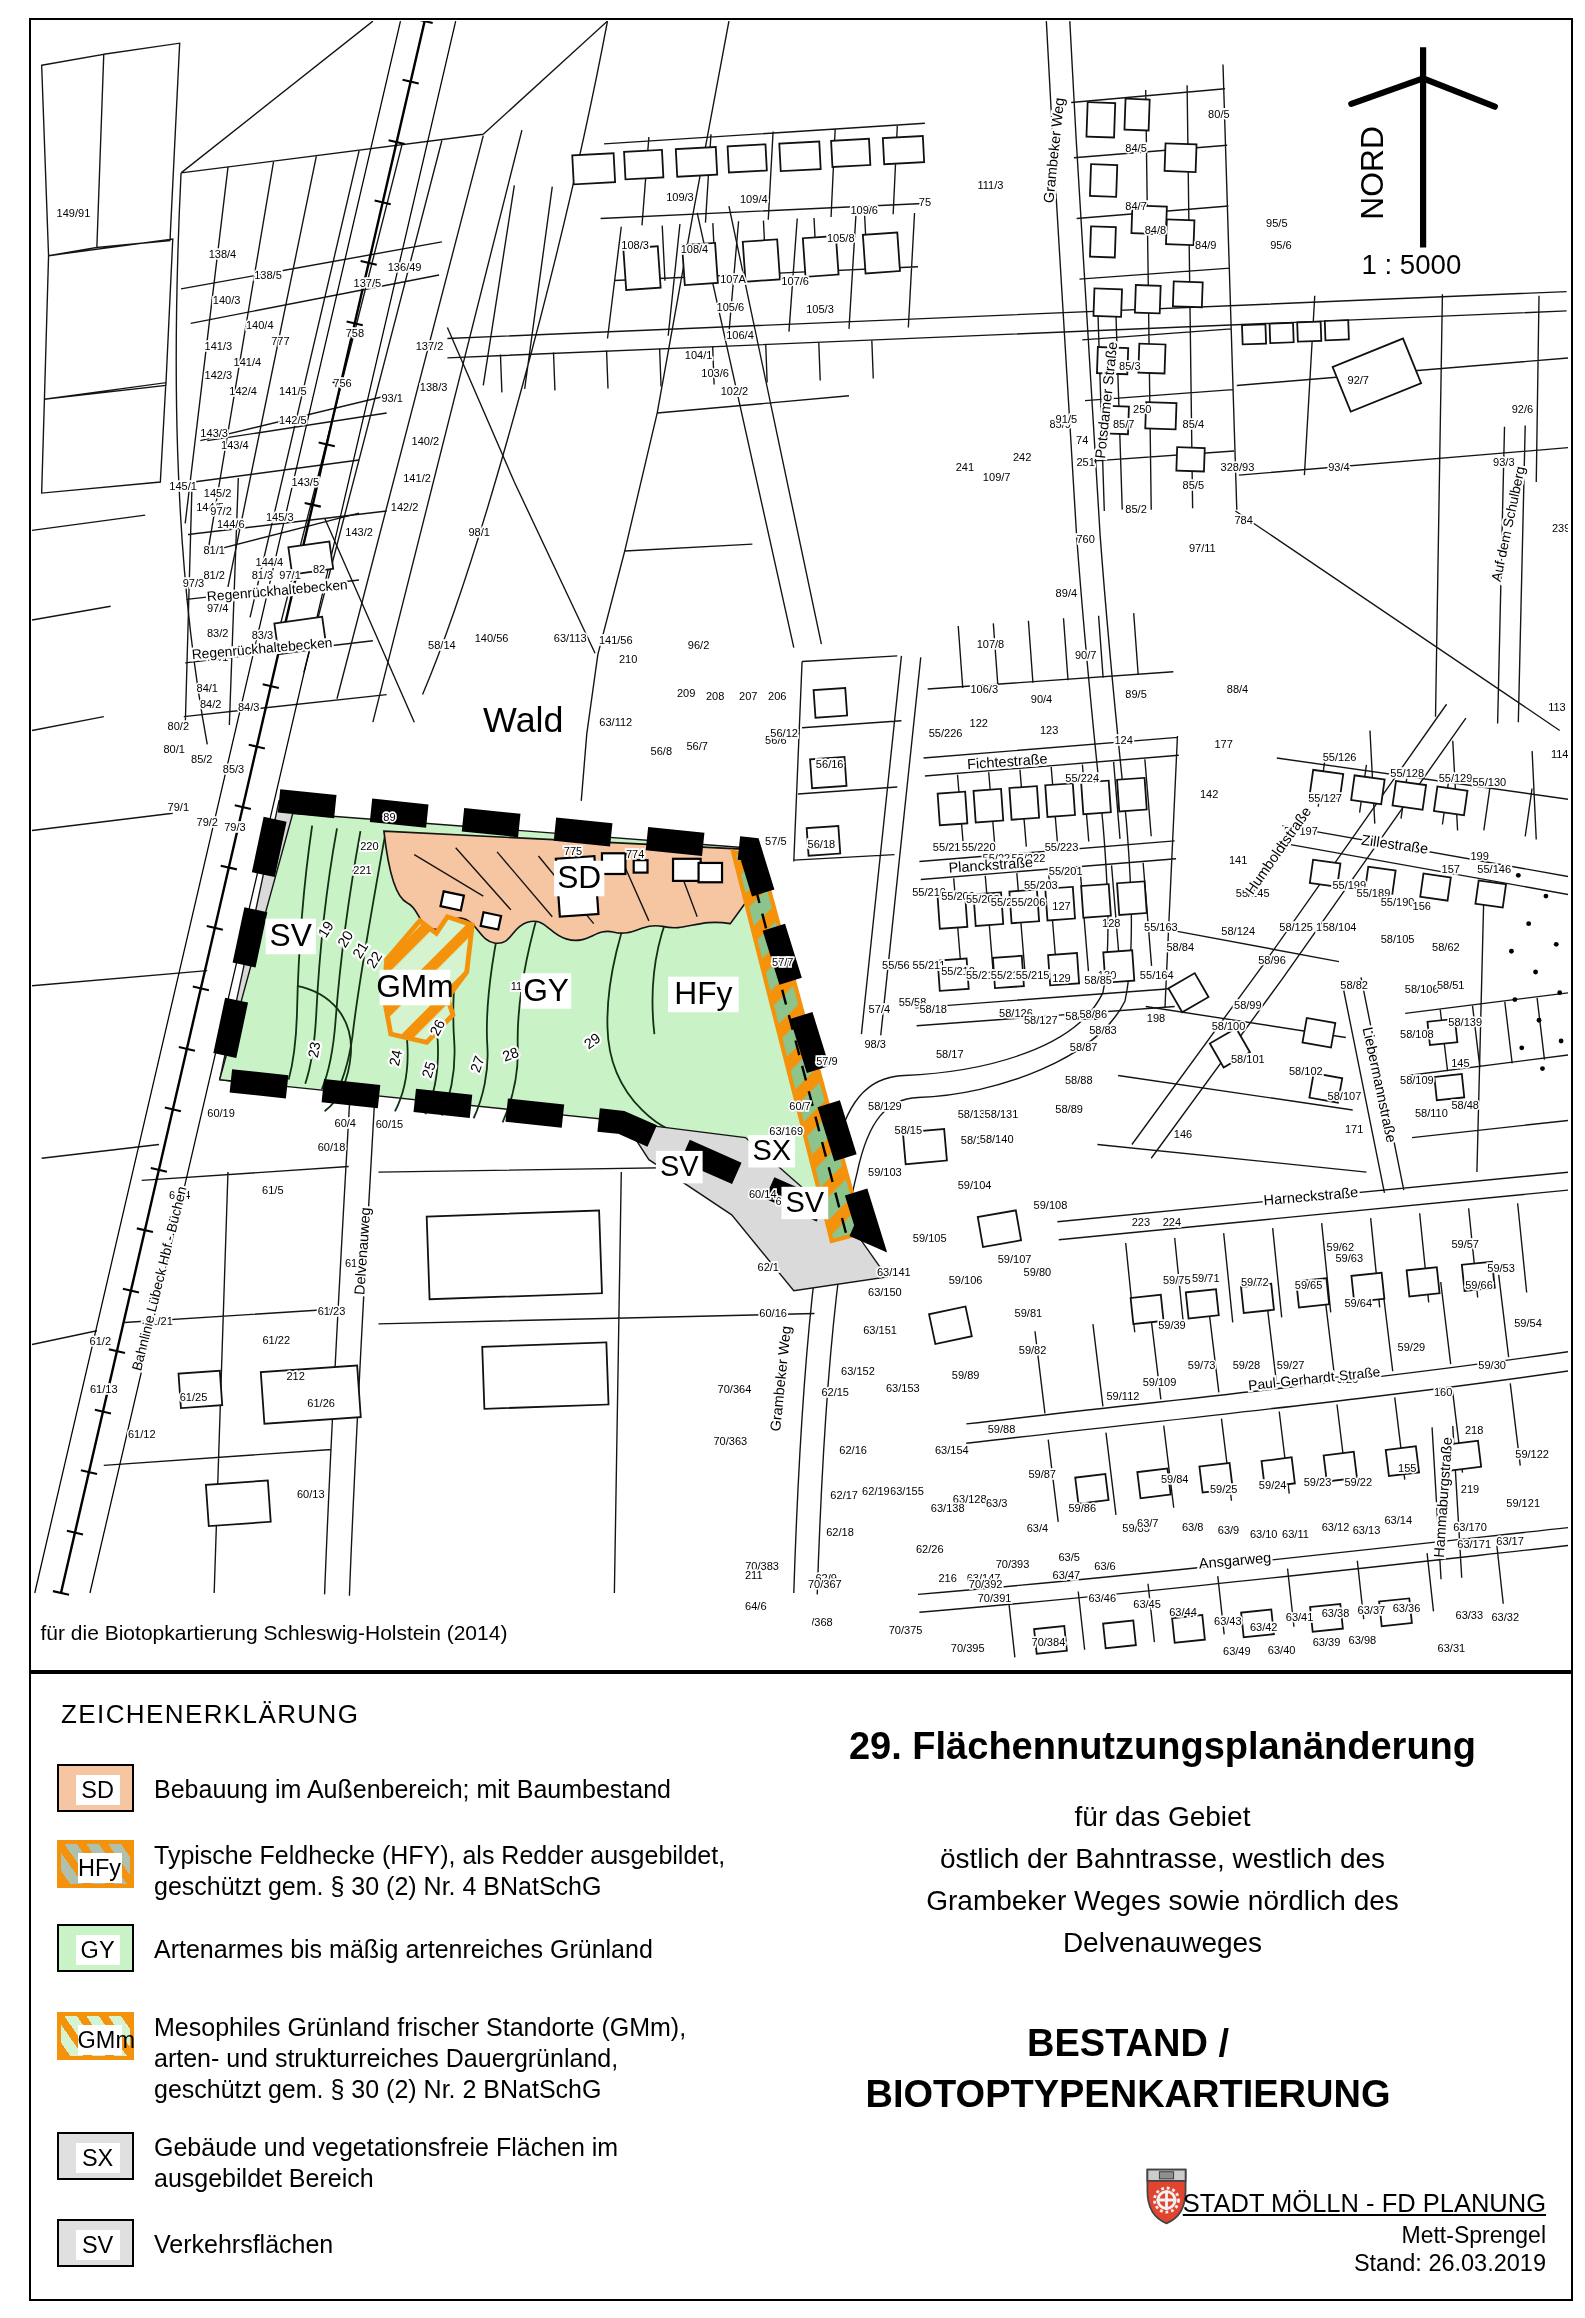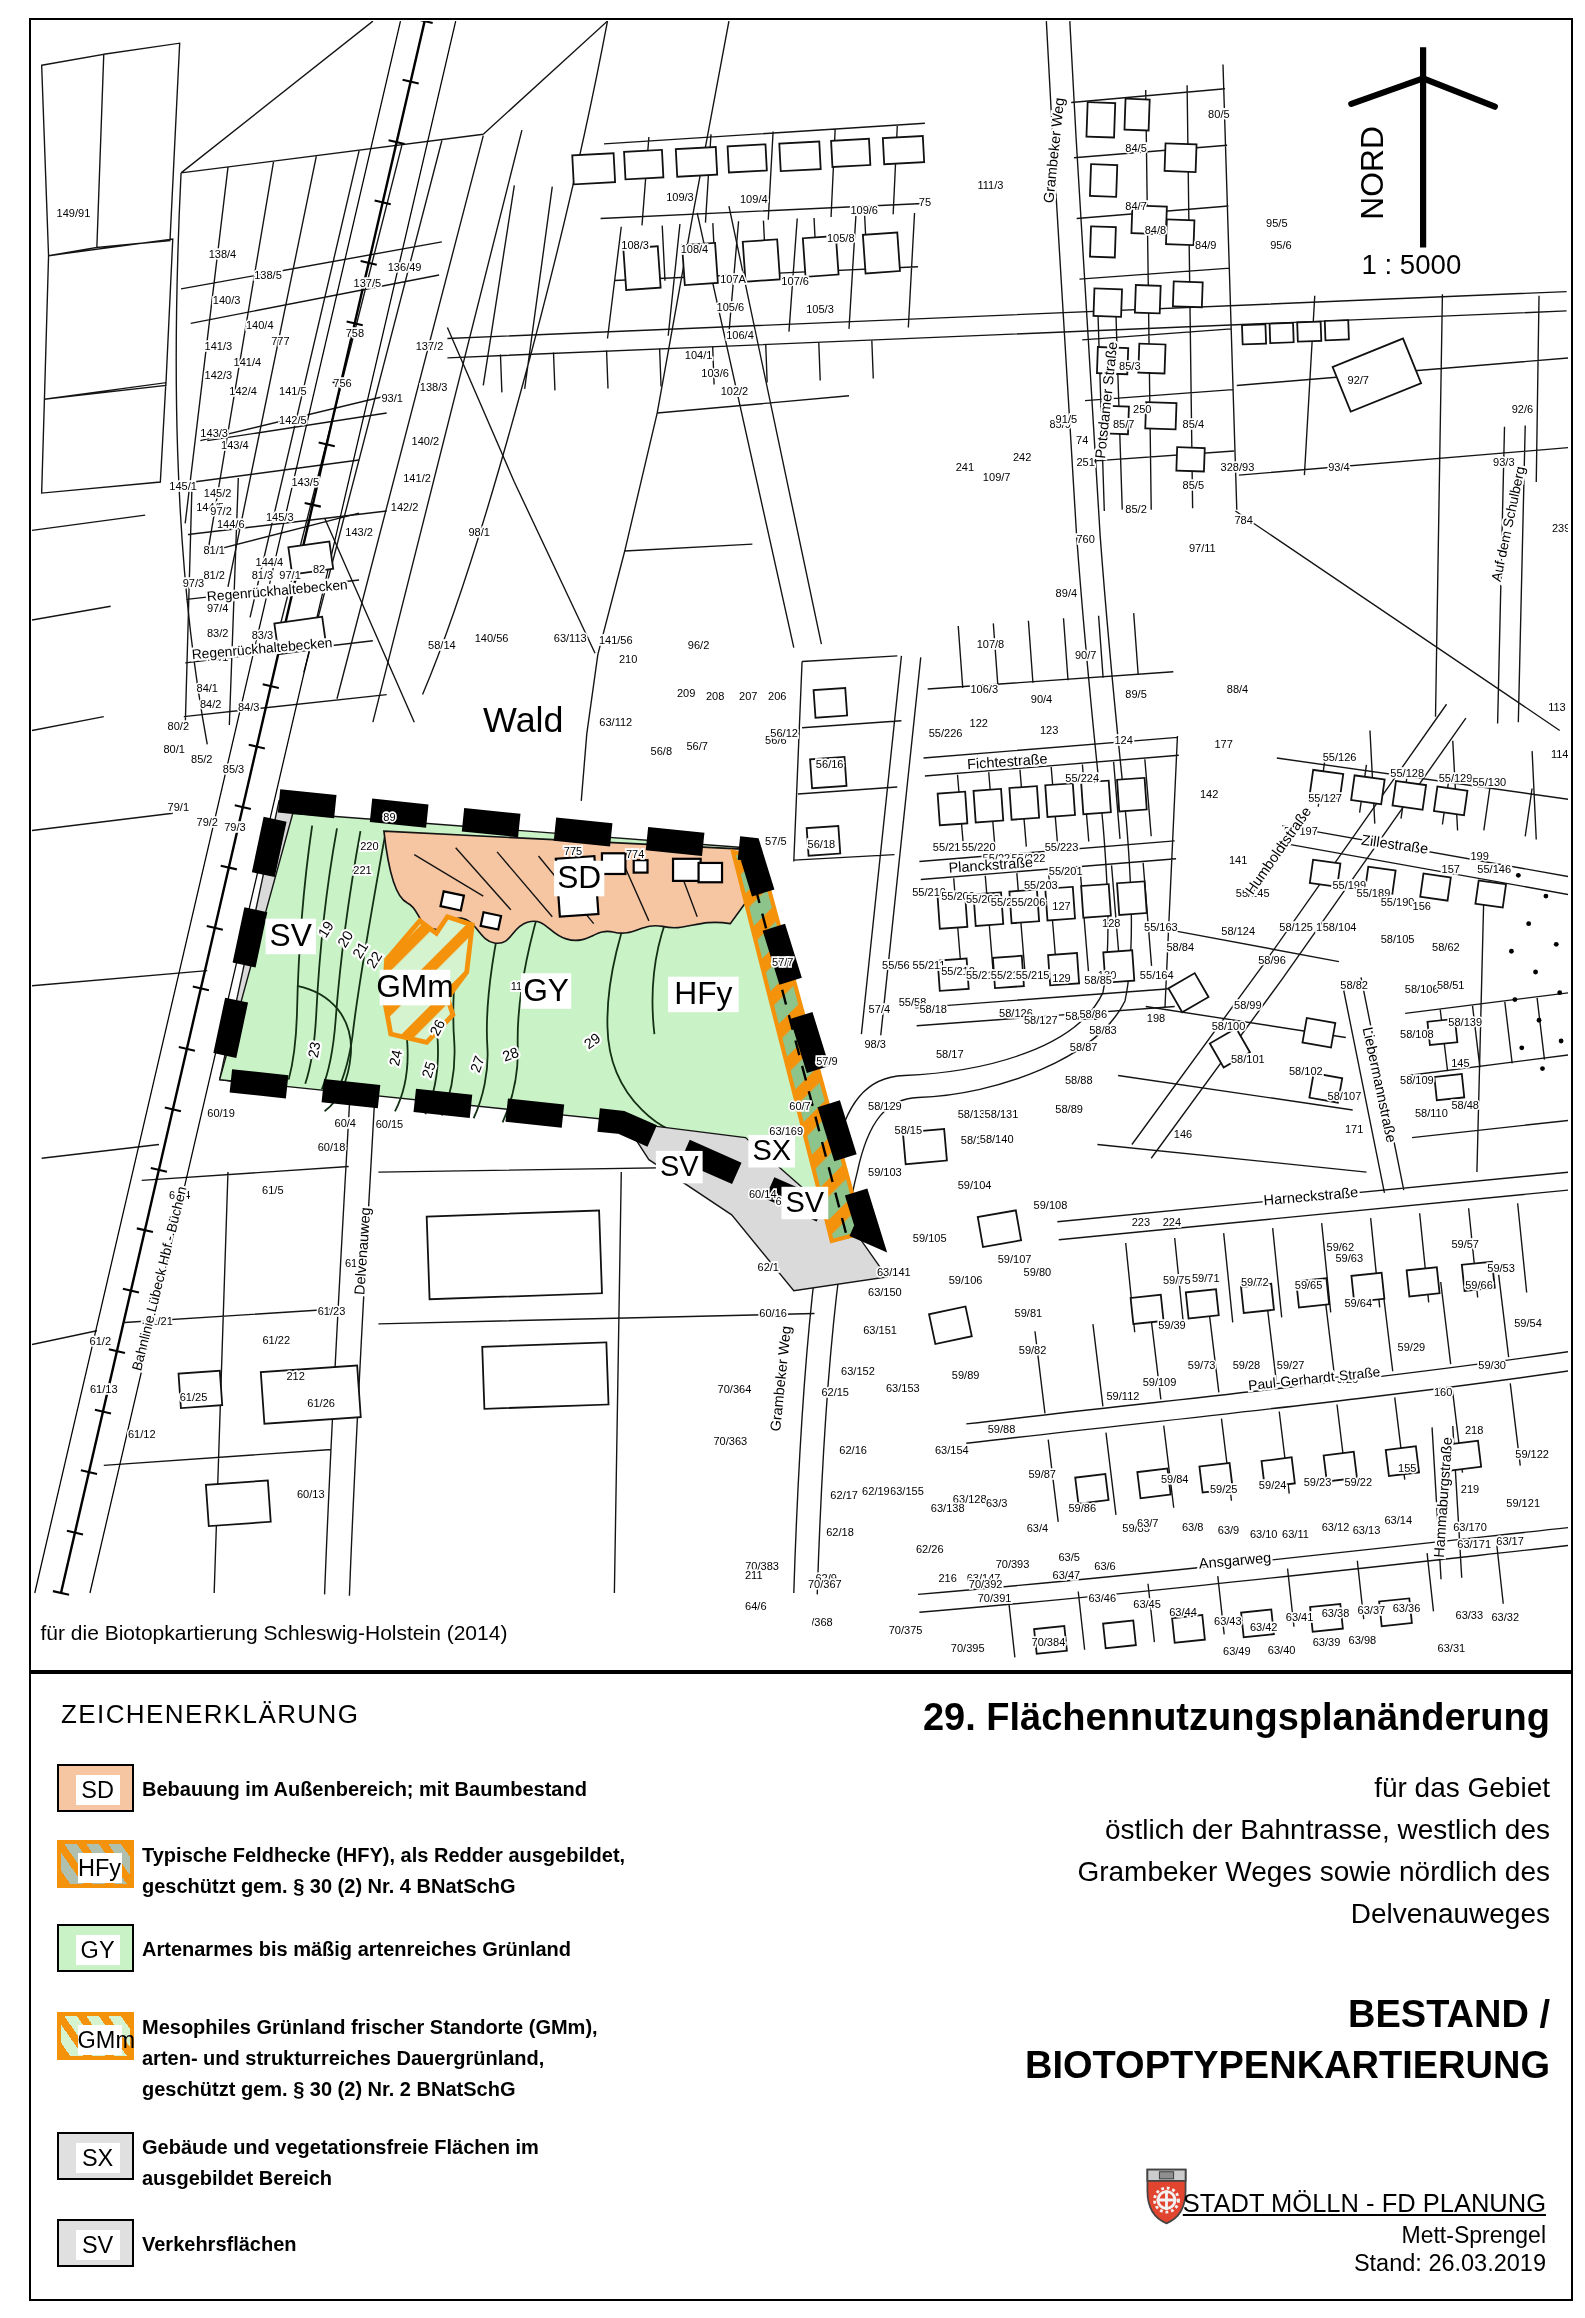--- a/index.html
+++ b/index.html
@@ -13,23 +13,23 @@
   .legend-head{position:absolute;left:61px;top:1699px;font-size:26px;letter-spacing:1.4px;}
   .leg-row{position:absolute;left:57px;width:759px;}
   .leg-sw{position:absolute;left:0;top:0;width:77px;height:48px;box-sizing:border-box;border:2.1px solid #000;}
   .sw-sd{background:#F6C5A2;}
   .sw-gy{background:#C9F2C6;}
   .sw-sx,.sw-sv{background:#E0E0E0;}
   .sw-hfy{border:4.1px solid #F5920B;background:repeating-linear-gradient(55deg,#F5920B 0 7.6px,#AFC0AF 7.6px 18px);}
   .sw-gmm{border:4.1px solid #F5920B;background:repeating-linear-gradient(55deg,#F5920B 0 7.6px,#D5F3CF 7.6px 18px);}
   .leg-code{position:absolute;left:16.6px;top:9px;width:44px;height:30px;background:#fff;
             font-size:23.5px;text-align:center;line-height:30px;}
-  .leg-text{position:absolute;left:85px;top:0;font-size:20px;line-height:31px;white-space:nowrap;font-weight:bold;}
+  .leg-text{position:absolute;left:97px;top:0;font-size:25px;line-height:31px;white-space:nowrap;}
   .leg-text.vcenter{top:9.7px;}
-  .title-block{position:absolute;right:36px;text-align:right;}
+  .title-block{position:absolute;right:44px;text-align:center;margin-top:29px;}
   #tb-title{top:1696px;font-size:38px;font-weight:bold;width:759px;}
   #tb-sub{top:1767px;font-size:28px;line-height:42px;width:759px;}
   #tb-subject{top:1989px;font-size:38px;font-weight:bold;line-height:51px;width:828px;}
   .footer-text{position:absolute;right:40px;text-align:right;}
   #ft-agency{top:2189px;font-size:25.5px;text-decoration:underline;}
   #ft-author{top:2222px;font-size:23px;}
   #ft-date{top:2250px;font-size:23.5px;}
   .crest{position:absolute;left:1146px;top:2168px;width:41px;height:57px;}
   svg text{font-family:"Liberation Sans",sans-serif;}
 </style>

